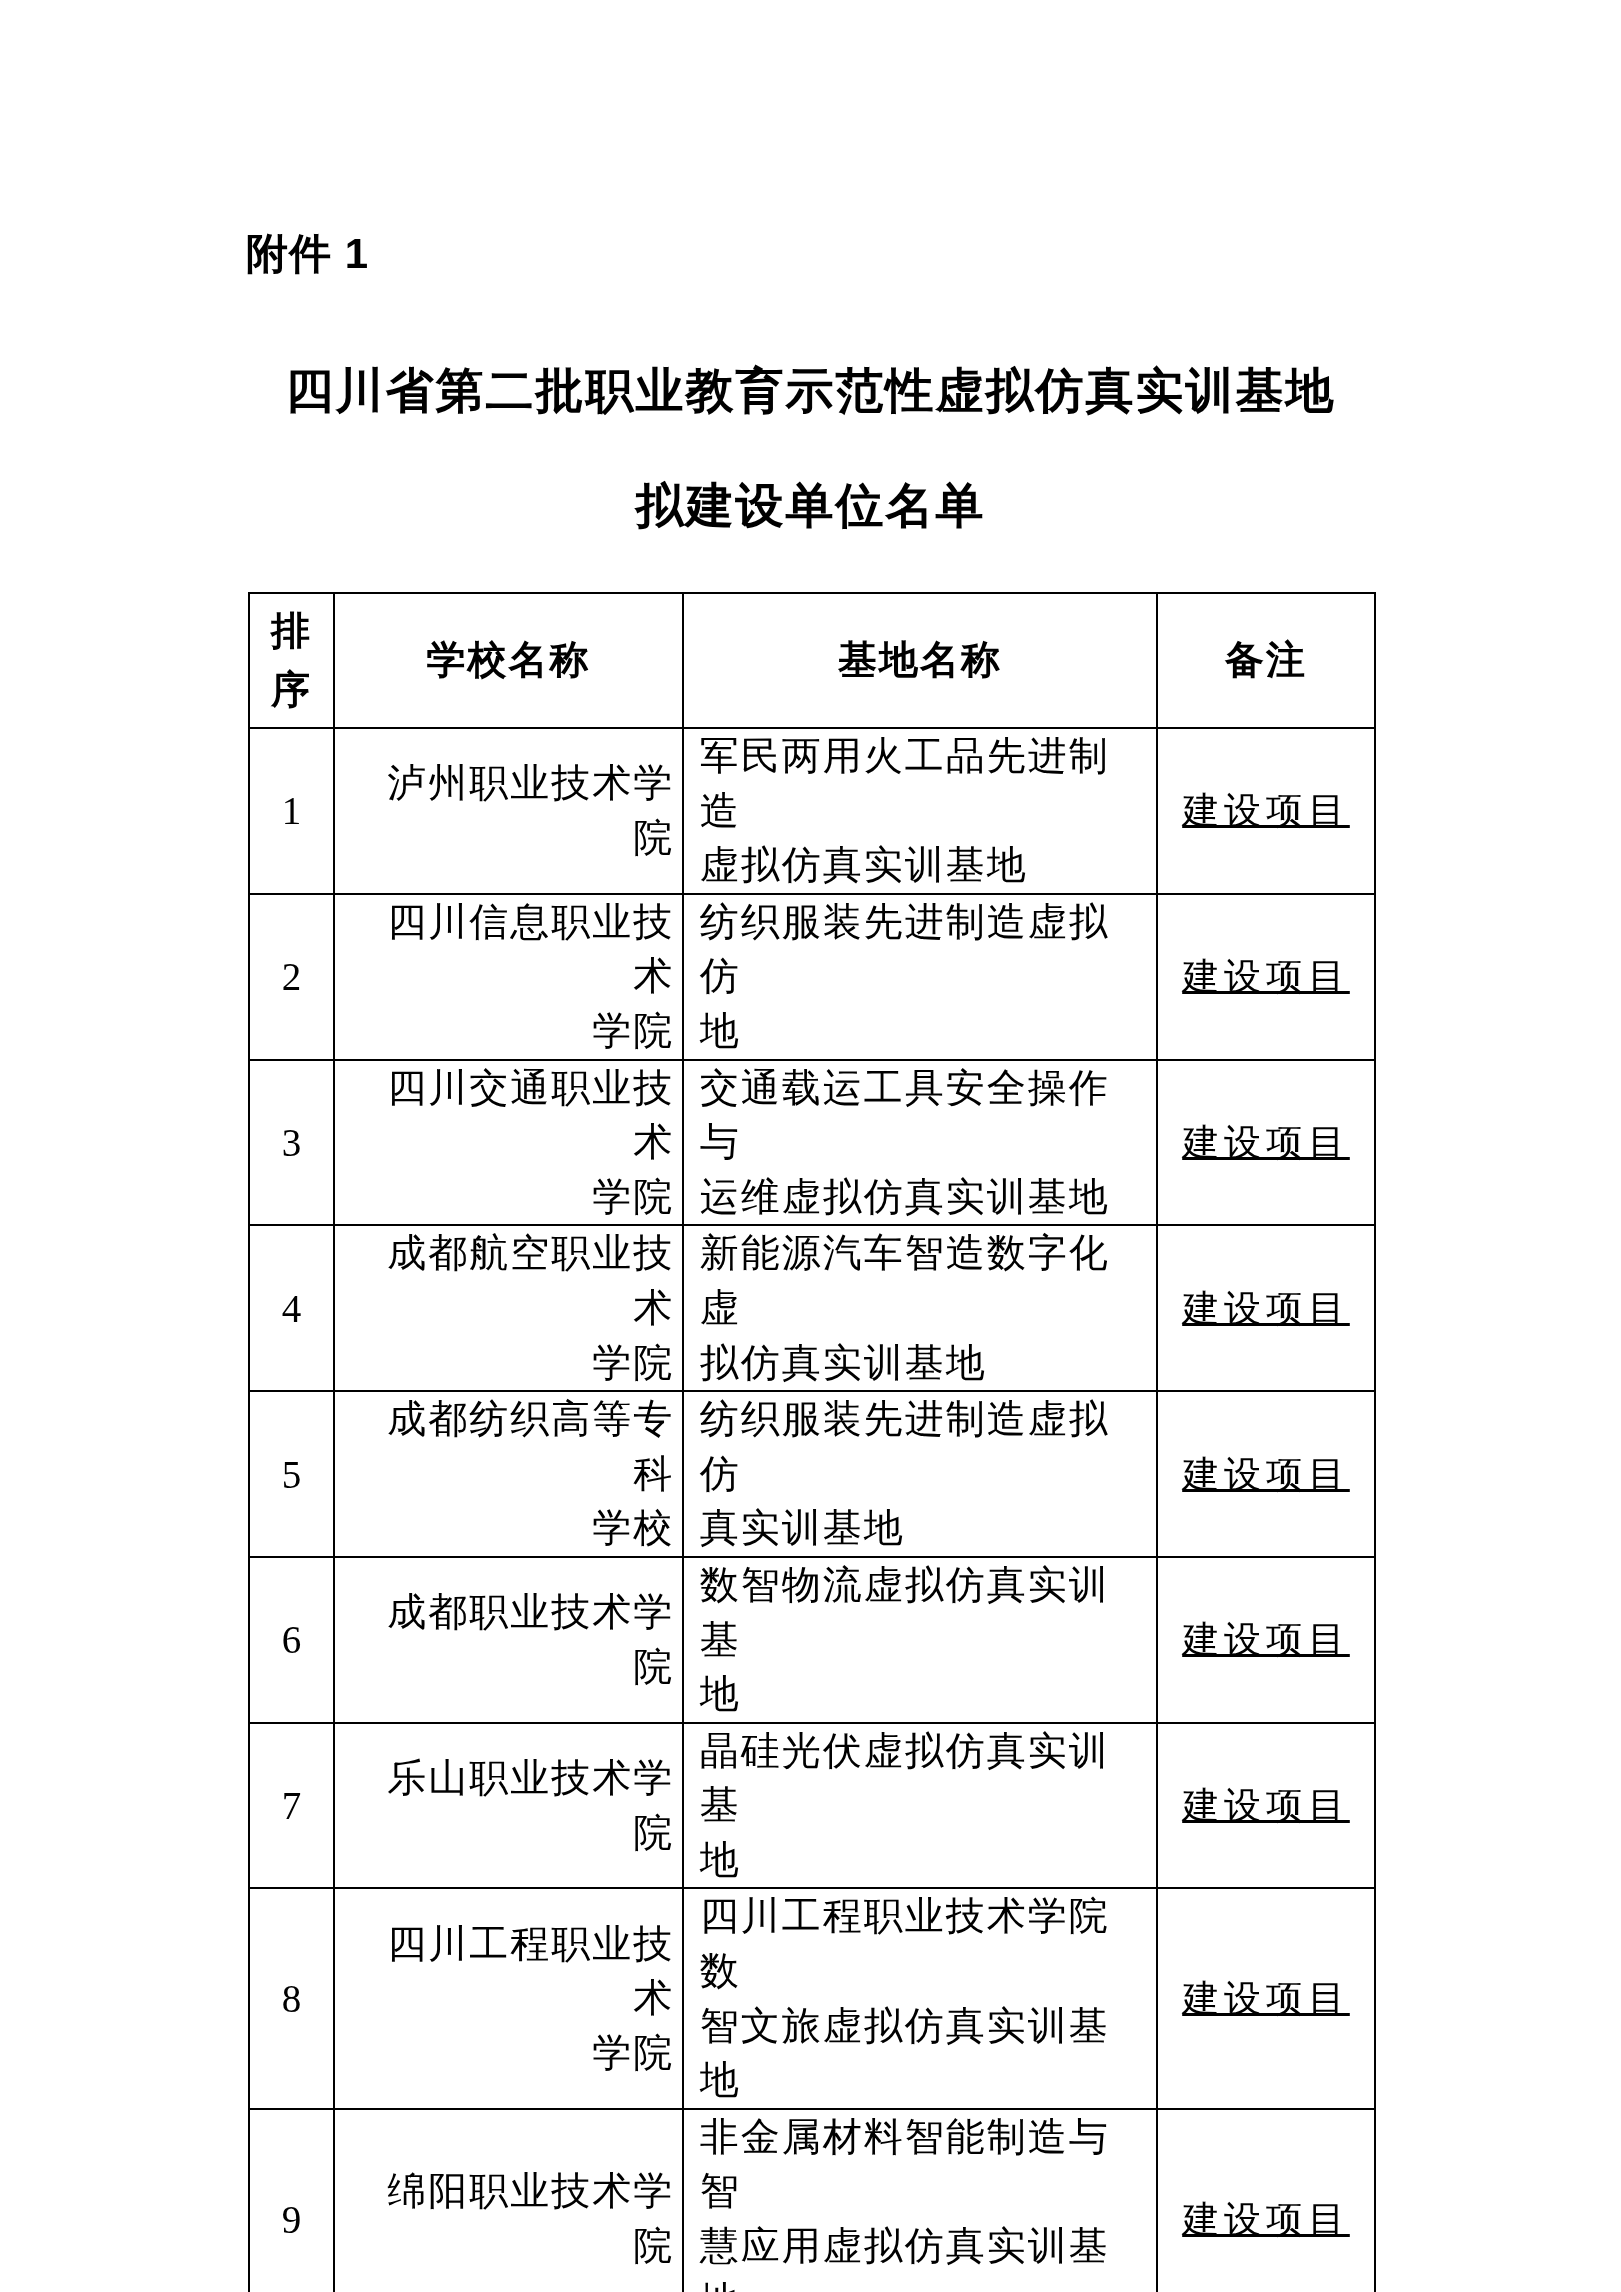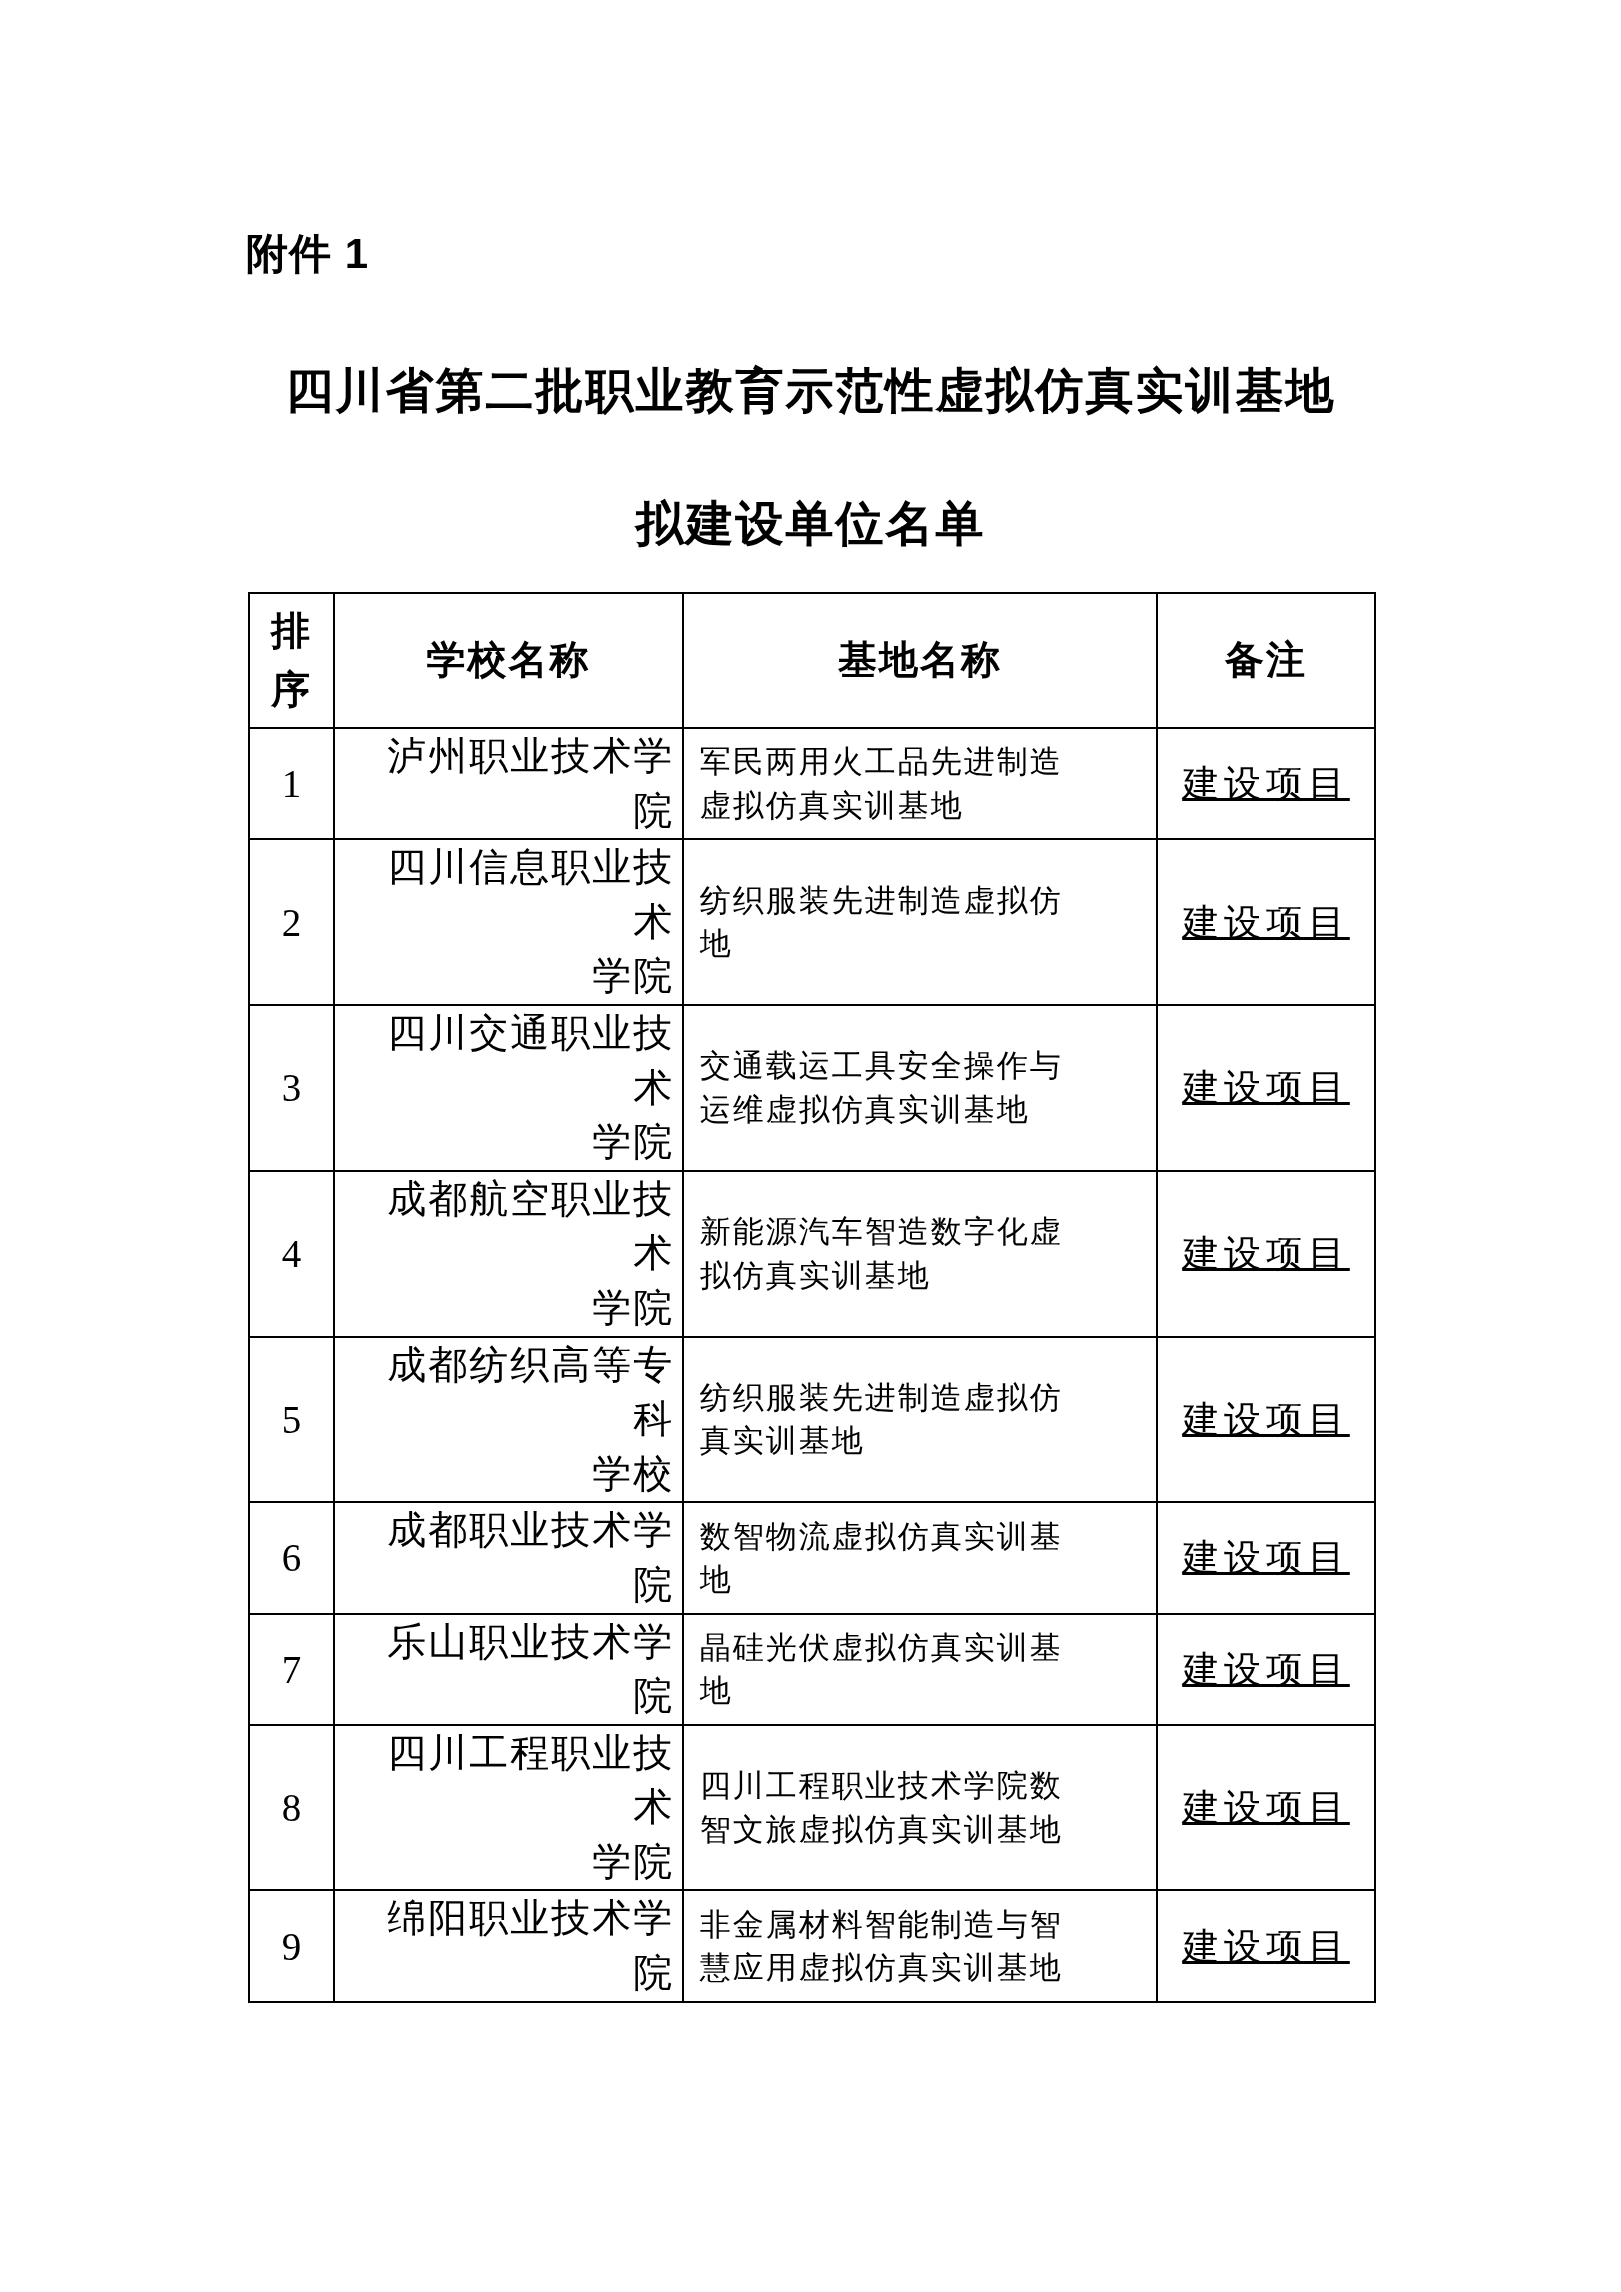--- a/index.html
+++ b/index.html
@@ -27,21 +27,21 @@
     position:absolute;
     left:0;right:0;
     text-align:center;
     font-family:"Liberation Sans", sans-serif;
     font-weight:bold;
     font-size:48px;
     line-height:1.1;
     letter-spacing:2px;
   }
   .title-1{top:365px;}
-  .title-2{top:498px;}
+  .title-2{top:480px;}
   .doc-table-wrap{
     position:absolute;
     left:248px;top:592px;
   }
   table.doc-table{
     border-collapse:collapse;
     table-layout:fixed;
     border:2.9px solid #000;
   }
   .doc-table th,.doc-table td{
@@ -73,21 +73,21 @@
   td.c-school{
     text-align:right;
     font-size:39px;
     letter-spacing:2px;
     line-height:1.4;
     padding:0 7.8px 0 13.7px;
     white-space:pre-line;
   }
   td.c-base{
     text-align:left;
-    font-size:31px;
+    font-size:39px;
     letter-spacing:2px;
     line-height:1.4;
     padding:0 5.9px 0 15.7px;
     white-space:pre-line;
   }
   td.c-remark{
     text-align:center;
     font-size:37px;
     letter-spacing:4.9px;
     line-height:1;

